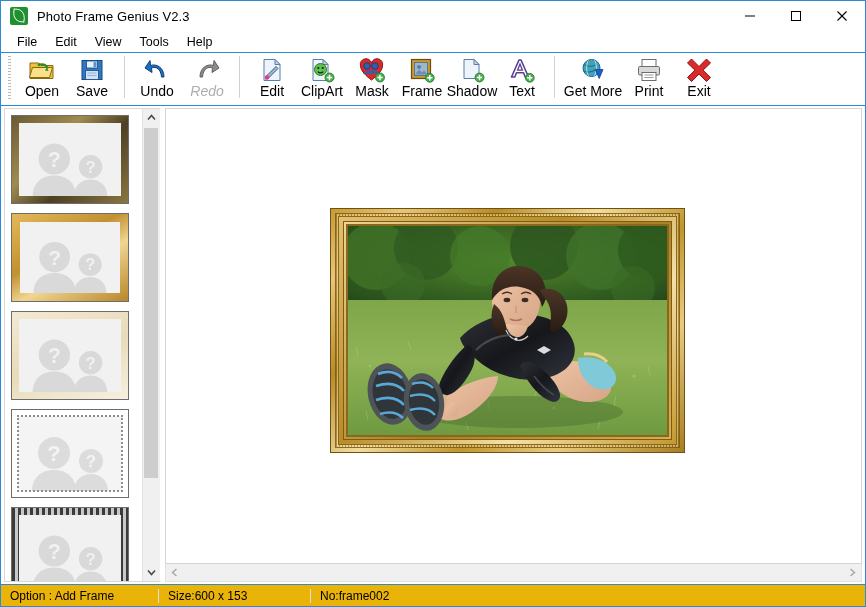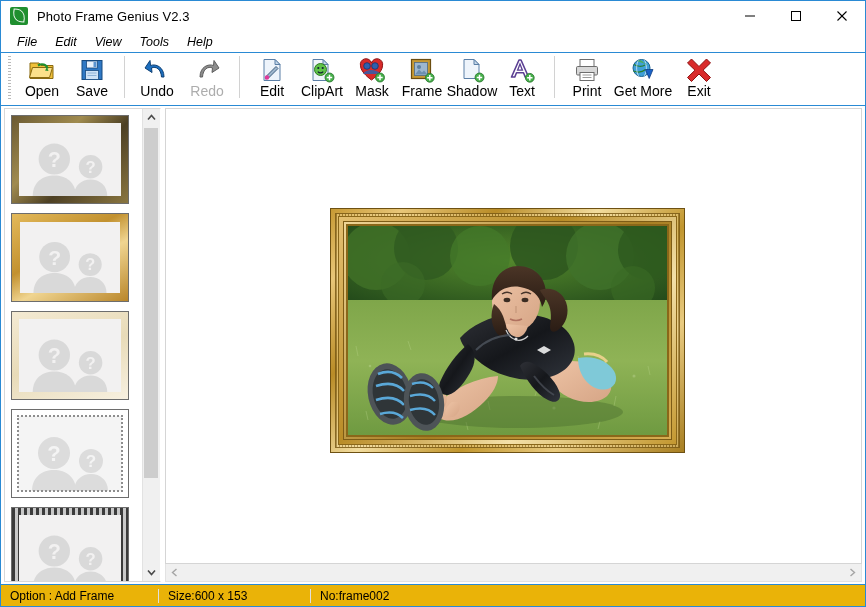--- a/index.html
+++ b/index.html
@@ -42,21 +42,20 @@
   }
   .wincontrols{position:absolute;right:0;top:0;height:30px;display:flex;}
   .wc{width:46px;height:30px;display:flex;align-items:center;justify-content:center;}
   .wc svg{display:block;}
 
   
   .menubar{
     height:21px;min-height:21px;background:#ffffff;
     display:flex;align-items:center;padding-left:7px;
     border-bottom:1px solid #2a8ad4;
-    font-style:italic;
   }
   .menu-item{
     font-size:12.5px;color:#000;padding:1px 9px;cursor:default;white-space:nowrap;
   }
 
   
   .toolbar{
     height:52px;min-height:52px;background:#ffffff;
     border-bottom:1px solid #2a8ad4;
     display:flex;align-items:flex-start;position:relative;
@@ -68,21 +67,21 @@
     flex:0 0 auto;
   }
   .tb-btn{
     width:50px;height:50px;display:flex;flex-direction:column;
     align-items:center;justify-content:flex-start;padding-top:3px;
     box-sizing:border-box;flex:0 0 auto;cursor:default;
   }
   .tb-btn.wide{width:62px;}
   .tb-ico{width:28px;height:28px;position:relative;}
   .tb-lbl{font-size:14px;color:#000;margin-top:1px;line-height:12px;white-space:nowrap;}
-  .tb-btn.disabled .tb-lbl{color:#adadad;}
+  .tb-btn.disabled .tb-lbl{color:#adadad;font-style:italic;}
   .tb-sep{
     width:1px;height:42px;background:#d2d2d2;margin:3px 7px 0 7px;flex:0 0 auto;
   }
 
   
   .workarea{flex:1 1 auto;display:flex;min-height:0;background:#ffffff;}
 
   
   .sidebar{
     width:157px;min-width:157px;box-sizing:border-box;
@@ -379,44 +378,44 @@
           <path d="M9.6 14.2h4.8L12 8z" fill="none" stroke="#5b3f93" stroke-width="1.3"></path>
           <circle cx="21.8" cy="21.8" r="4.4" fill="#46b04a" stroke="#24702a" stroke-width=".8"></circle>
           <path d="M21.8 19.1v5.4M19.1 21.8h5.4" stroke="#fff" stroke-width="1.5"></path>
         </svg>
       </div>
       <div class="tb-lbl">Text</div>
     </div>
 
     <div class="tb-sep"></div>
 
+    <div class="tb-btn wide">
+      <div class="tb-ico">
+        <svg viewBox="0 0 28 28" width="28" height="28">
+          <circle cx="12.5" cy="12" r="8.5" fill="#3fa0d8" stroke="#1a628f" stroke-width="1"></circle>
+          <path d="M5 8.5c3 2 8 2.5 11 .5M4.5 15c4 1.5 9 1 12-1.5" fill="none" stroke="#2b7f2b" stroke-width="1.2"></path>
+          <path d="M9.5 4.2c-2.5 4-2.5 11 0 15.6M15.5 4.2c2.5 4 2.5 11 0 15.6" fill="none" stroke="#e8f3fb" stroke-width=".9" opacity=".8"></path>
+          <path d="M8 5c3-1.5 5-.5 6.5 1.5 1 1.5 3.5 1 4.5 2.5" fill="#4fae4f" opacity=".9"></path>
+          <path d="M19.5 13.5h4.5l-3.8 9-3.8-9z" fill="#1b63c8" stroke="#0e3d80" stroke-width=".8" stroke-linejoin="round"></path>
+        </svg>
+      </div>
+      <div class="tb-lbl">Get More</div>
+    </div>
+
     <div class="tb-btn">
       <div class="tb-ico">
         <svg viewBox="0 0 28 28" width="28" height="28">
           <rect x="7" y="3.5" width="14" height="7" fill="#fff" stroke="#6d6d6d" stroke-width="1"></rect>
           <rect x="3.5" y="10.5" width="21" height="8.5" rx="1.2" fill="#d8d8d8" stroke="#6d6d6d" stroke-width="1"></rect>
           <rect x="7" y="16.5" width="14" height="8" fill="#fff" stroke="#6d6d6d" stroke-width="1"></rect>
           <line x1="9.5" y1="19" x2="18.5" y2="19" stroke="#9a9a9a" stroke-width="1"></line>
           <line x1="9.5" y1="21.5" x2="18.5" y2="21.5" stroke="#9a9a9a" stroke-width="1"></line>
         </svg>
       </div>
       <div class="tb-lbl">Print</div>
-    </div>
-
-    <div class="tb-btn wide">
-      <div class="tb-ico">
-        <svg viewBox="0 0 28 28" width="28" height="28">
-          <circle cx="12.5" cy="12" r="8.5" fill="#3fa0d8" stroke="#1a628f" stroke-width="1"></circle>
-          <path d="M5 8.5c3 2 8 2.5 11 .5M4.5 15c4 1.5 9 1 12-1.5" fill="none" stroke="#2b7f2b" stroke-width="1.2"></path>
-          <path d="M9.5 4.2c-2.5 4-2.5 11 0 15.6M15.5 4.2c2.5 4 2.5 11 0 15.6" fill="none" stroke="#e8f3fb" stroke-width=".9" opacity=".8"></path>
-          <path d="M8 5c3-1.5 5-.5 6.5 1.5 1 1.5 3.5 1 4.5 2.5" fill="#4fae4f" opacity=".9"></path>
-          <path d="M19.5 13.5h4.5l-3.8 9-3.8-9z" fill="#1b63c8" stroke="#0e3d80" stroke-width=".8" stroke-linejoin="round"></path>
-        </svg>
-      </div>
-      <div class="tb-lbl">Get More</div>
     </div>
 
     <div class="tb-btn">
       <div class="tb-ico">
         <svg viewBox="0 0 28 28" width="28" height="28">
           <path d="M6.5 3 14 10.5 21.5 3 25.5 7 18 14.2l7.5 7.3-4 4L14 18l-7.5 7.5-4-4 7.5-7.3L2.5 7z" fill="#d92b2b" stroke="#8d1212" stroke-width="1" stroke-linejoin="round"></path>
         </svg>
       </div>
       <div class="tb-lbl">Exit</div>
     </div>

